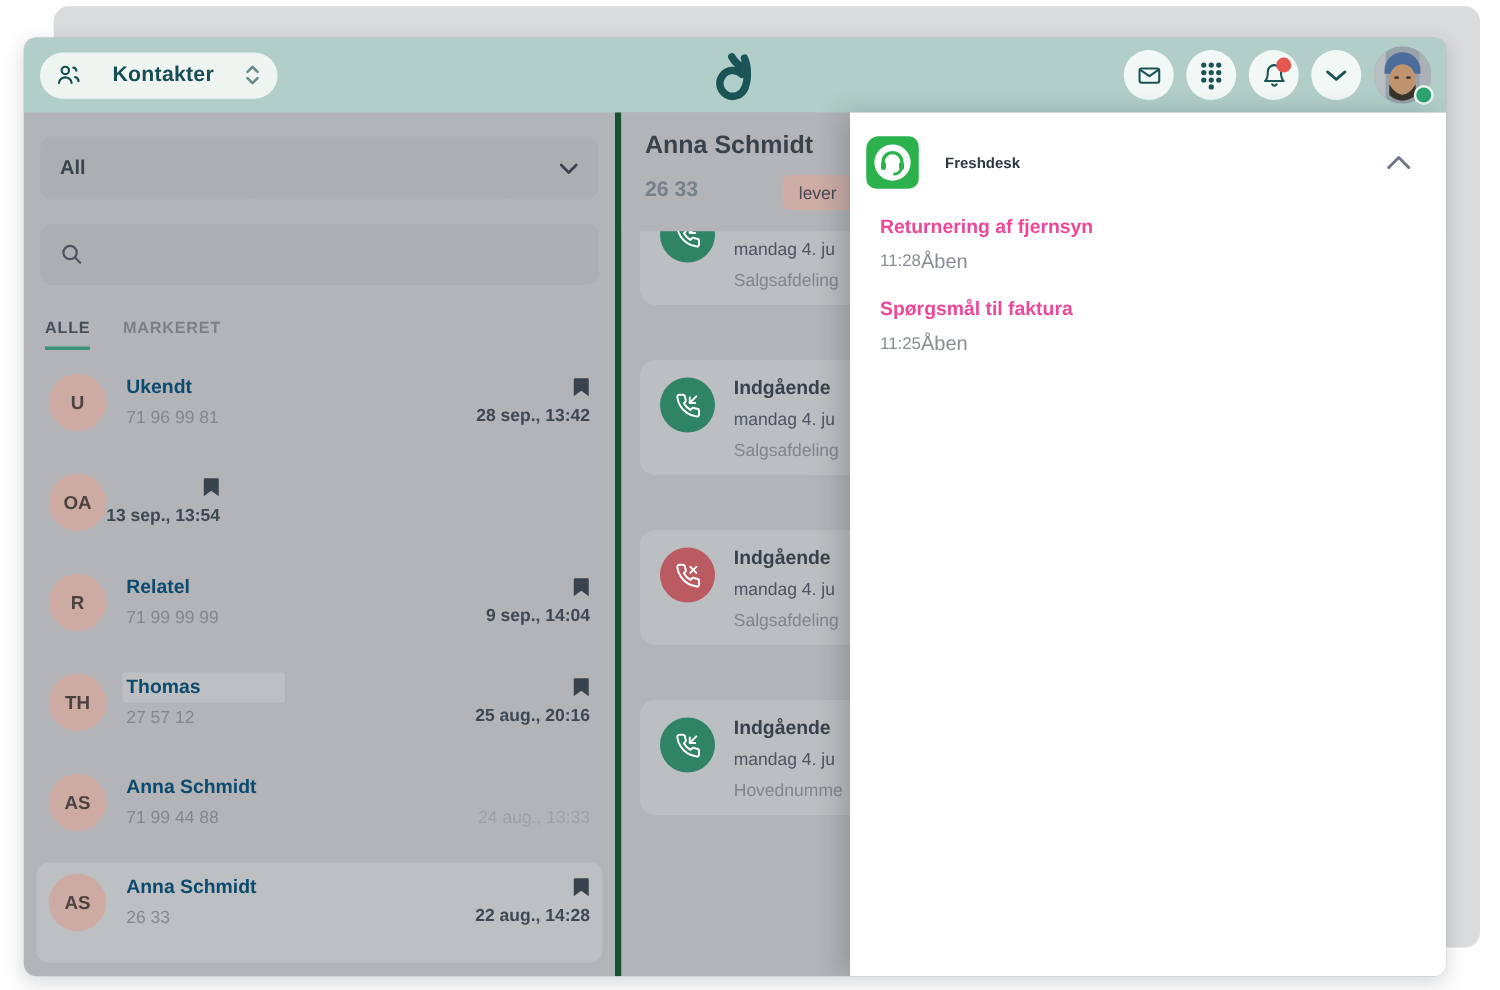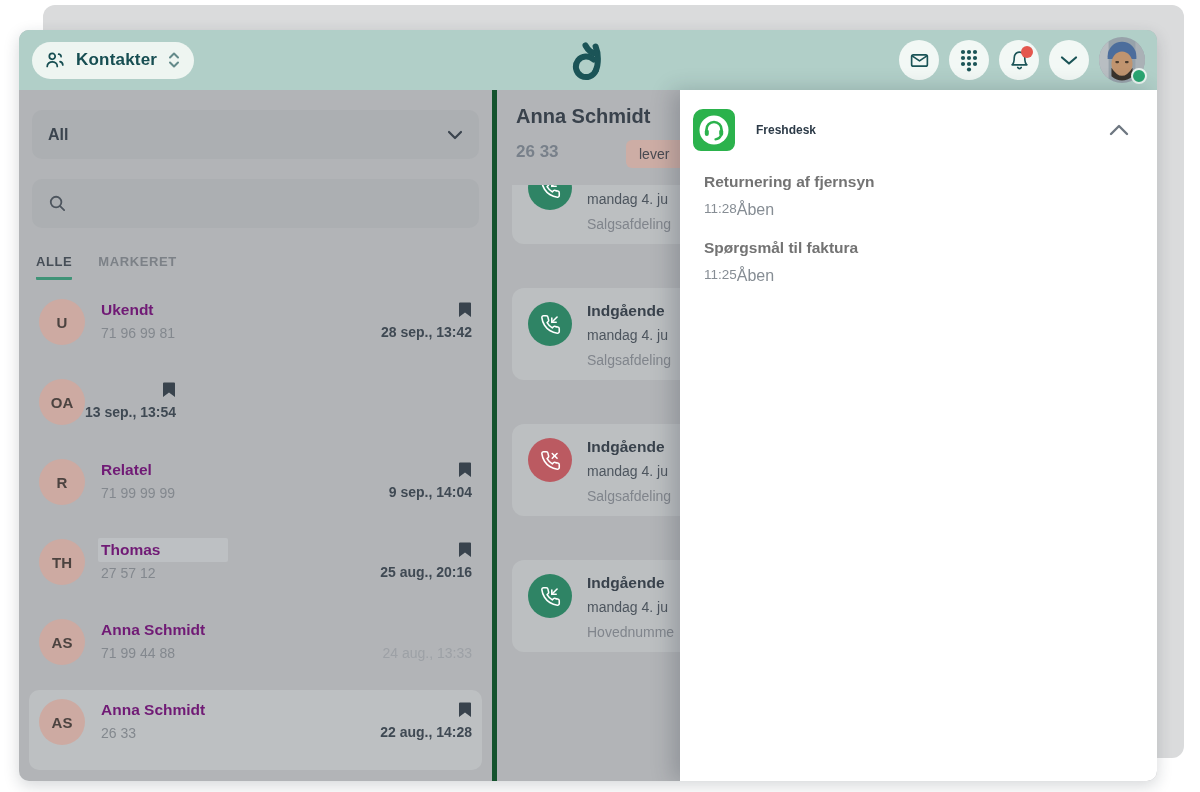--- a/index.html
+++ b/index.html
@@ -11,21 +11,21 @@
   .back-card { position:absolute; left:43px; top:5px; width:1141px; height:753px;
     background:#dadbdc; border-radius:12px; }
 
   
   .app { position:absolute; left:19px; top:30px; width:1138px; height:751px;
     border-radius:10px; overflow:hidden; background:#b2b4b7;
     box-shadow:0 5px 16px rgba(30,40,50,.18); }
 
   
   .topbar { position:relative; height:60px; background:#b1cfc8; display:flex; align-items:center; }
-  .nav-pill { display:flex; align-items:center; gap:10px; height:37px; margin-left:13px;
+  .nav-pill { display:flex; align-items:center; gap:24px; height:37px; margin-left:13px;
     padding:0 13px 0 12px; background:#eef5f1; border-radius:19px; cursor:pointer; }
   .nav-pill .lbl { font-size:17px; font-weight:700; color:#174e52; letter-spacing:.2px; }
   .logo-wrap { position:absolute; left:50%; top:50%; transform:translate(-50%,-50%); }
   .tb-right { position:absolute; right:12px; top:0; height:60px; display:flex; align-items:center; gap:10px; }
   .tb-circle { position:relative; width:40px; height:40px; border-radius:50%; background:#f2f8f5;
     display:flex; align-items:center; justify-content:center; cursor:pointer; }
   .notif-dot { position:absolute; top:6px; right:6px; width:12px; height:12px; border-radius:50%;
     background:#e4574e; }
   .avatar-photo { position:relative; width:46px; height:46px; border-radius:50%; cursor:pointer; }
   .avatar-photo svg { border-radius:50%; display:block; }
@@ -48,21 +48,21 @@
     padding-bottom:8px; cursor:pointer; }
   .tab.active { color:#464e57; border-bottom:3px solid #3f9377; border-radius:1px;text-align:right; }
   .contact-list { margin-top:10px; }
   .c-row { position:relative; display:flex; align-items:flex-start; height:80px;
     margin:0 10px; padding:9px 10px 0 10px; border-radius:10px; cursor:pointer; }
   .c-row.selected { background:#bdc0c2; }
   .c-avatar { width:46px; height:46px; border-radius:50%; background:#cdaaa2; flex:none;
     display:flex; align-items:center; justify-content:center;
     font-size:15px; font-weight:700; color:#4c4340; }
   .c-main { margin-left:16px; flex:1; min-width:0; }
-  .c-name { font-size:15.5px; font-weight:700; color:#701a75; line-height:22px; }
+  .c-name { font-size:15.5px; font-weight:700; color:#0c4a6e; line-height:22px; }
   .c-name .hl { background:#bdc0c3; border-radius:2px; padding:3px 68px 4px 3px; margin-left:-3px; }
   .c-phone { font-size:14px; color:#83888e; margin-top:4px; }
   .c-right { display:flex; flex-direction:column; align-items:flex-end; flex:none; padding-top:2px; }
   .c-date { font-size:14px; font-weight:700; color:#3f4953; margin-top:6px; white-space:nowrap; }
   .c-date.muted { color:#9da1a6; font-weight:400; margin-top:24px; }
 
   
   .detail { position:absolute; left:478px; top:0; right:0; height:100%; overflow:hidden; }
   .detail-header { position:absolute; left:0; top:0; right:0; height:95px; background:#b2b4b7;
     z-index:2; padding:15px 0 0 19px; }
@@ -86,21 +86,21 @@
 
   
   .fd-panel { position:absolute; right:0; top:0; width:477px; height:100%; background:#ffffff;
     z-index:5; box-shadow:-8px 0 20px rgba(30,40,55,.22); padding:17px 24px 0 11px; }
   .fd-header { display:flex; align-items:center; }
   .fd-logo { width:46px; height:46px; flex:none; }
   .fd-title { margin-left:19px; font-size:12px; font-weight:700; color:#2c3a47; flex:1; }
   .fd-collapse { cursor:pointer; padding:4px; }
   .fd-tickets { margin-left:13px; }
   .fd-ticket { margin-top:20px; cursor:pointer; }
-  .fd-t-title { font-size:15.5px; font-weight:700; color:#737373; }
+  .fd-t-title { font-size:15.5px; font-weight:700; color:#ec4899; }
   .fd-t-meta { display:flex; justify-content:flex-start; margin-top:10px; }
   .fd-t-time { font-size:13.5px; color:#868d94; }
   .fd-t-status { font-size:16px; color:#868d94; }
 
   svg { display:block; }
 </style>
 </head>
 <body>
 
 <div class="stage">

